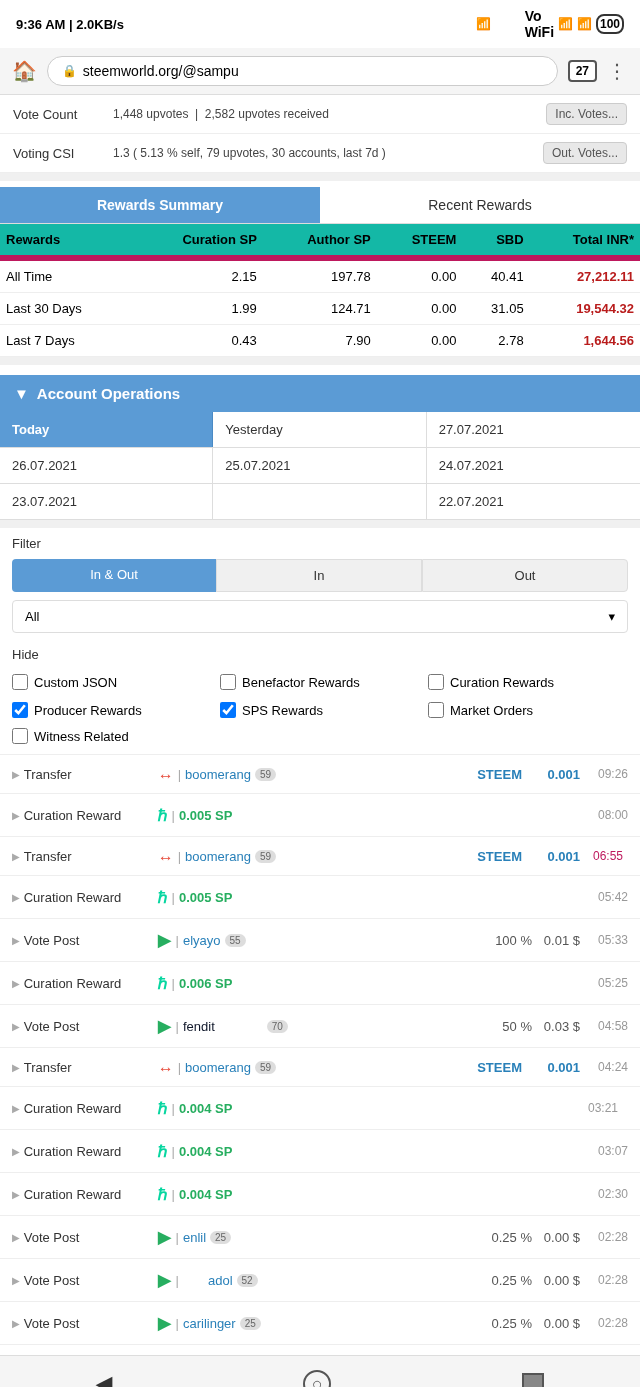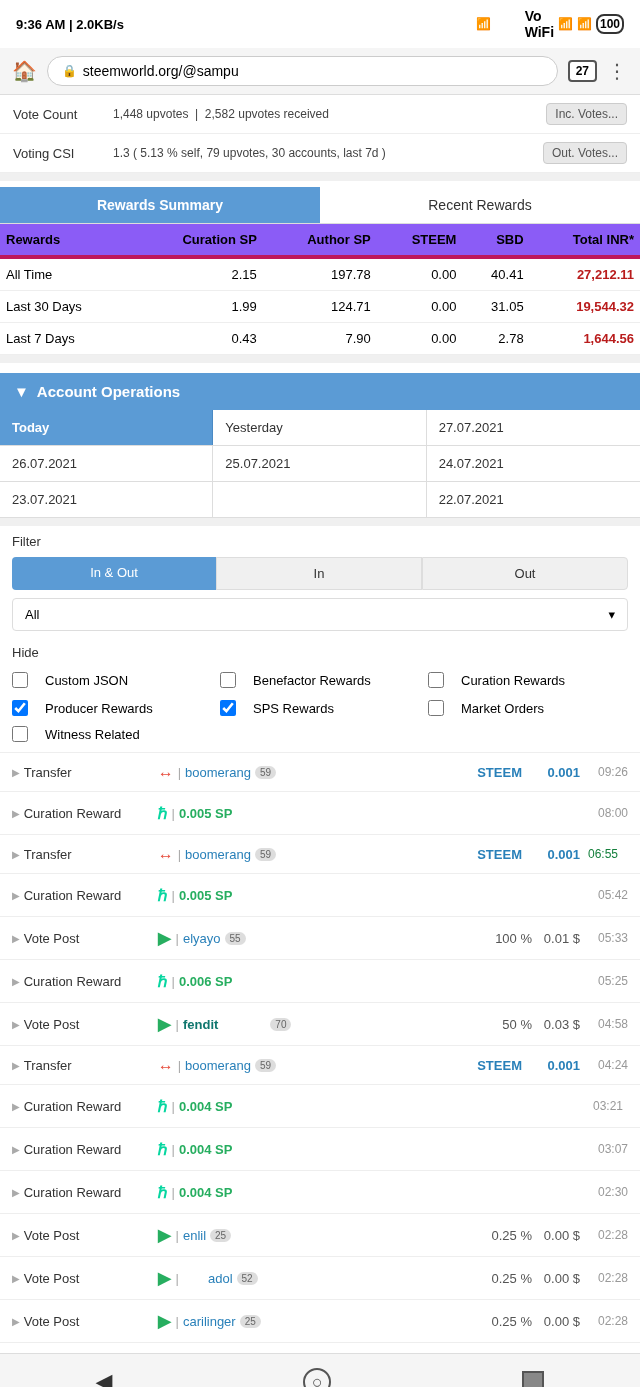--- a/index.html
+++ b/index.html
@@ -88,25 +88,25 @@
       color: #333;
       padding: 10px 20px;
       font-size: 14px;
       flex: 1;
       text-align: center;
     }
 
     
     .rewards-table { width: 100%; border-collapse: collapse; font-size: 13px; }
     .rewards-table th {
-      background: #8b5cf6;
+      background: #14b8a6;
       padding: 8px 6px;
       text-align: right;
       font-weight: 600;
-      border-bottom: 4px solid #be185d;
+      border-bottom: 6px solid #be185d;
     }
     .rewards-table th:first-child { text-align: left; }
     .rewards-table td {
       padding: 8px 6px;
       text-align: right;
       border-bottom: 1px solid #eee;
     }
     .rewards-table td:first-child { text-align: left; font-weight: 500; }
     .total-inr { font-weight: bold; color: #b91c1c; }
 
@@ -175,21 +175,21 @@
       padding: 8px 12px;
       border: 1px solid #ddd;
       margin: 0 12px 8px;
       border-radius: 4px;
       font-size: 13px;
     }
 
     
     .hide-label { padding: 6px 12px; font-size: 13px; color: #333; font-weight: 500; }
     .checkbox-grid { display: grid; grid-template-columns: 1fr 1fr 1fr; gap: 8px; padding: 6px 12px; }
-    .checkbox-item { display: flex; align-items: flex-end; gap: 17px; font-size: 13px; }
+    .checkbox-item { display: flex; align-items: flex-end; gap: 6px; font-size: 13px; }
     .checkbox-item input[type="checkbox"] { width: 16px; height: 16px; }
 
     
     .op-row {
       display: flex;
       align-items: center;
       padding: 10px 12px;
       border-bottom: 1px solid #eee;
       font-size: 13px;
     }
@@ -403,21 +403,21 @@
     <span style="margin:0 4px;"><span style="color:#e74c3c;font-size:16px;">↔</span></span>
     <span style="flex:1;display:flex;align-items:center;gap:4px;font-size:13px;">
         <span style="color:#aaa;">|</span> 
         <a style="color:#2980b9;font-weight:500;text-decoration:none;">boomerang</a> 
         <span style="background:#ddd;border-radius:10px;font-size:10px;padding:1px 5px;color:#666;">59</span>
       </span>
     <span style="display:flex;align-items:center;">
         <span style="color:#2980b9;font-weight:bold;margin-left:8px;">STEEM</span>
                  <span style="color:#2980b9;font-weight:bold;min-width:50px;text-align:right;margin-left:8px;">0.001</span>
       </span>
-    <span style="color:#15803d;font-size:12px;min-width:40px;text-align:left;margin-left:8px;">06:55</span>
+    <span style="color:#be185d;font-size:12px;min-width:40px;text-align:center;margin-left:8px;">06:55</span>
   </div>
     <div class="op-row">
     <span class="op-arrow">▶</span>
     <span style="width:130px;color:#333;font-size:13px;">Curation Reward</span>
     <span style="margin:0 4px;"><span style="color:#06d6a0;font-size:16px;font-weight:bold;">ℏ</span></span>
     <span style="flex:1;display:flex;align-items:center;gap:4px;font-size:13px;">
         <span style="color:#aaa;">|</span> 
         <span style="color:#27ae60;font-weight:bold;">0.005 SP</span>
       </span>
     <span style="display:flex;align-items:center;"></span>
@@ -448,21 +448,21 @@
       </span>
     <span style="display:flex;align-items:center;"></span>
     <span style="color:#999;font-size:12px;min-width:40px;text-align:right;margin-left:8px;">05:25</span>
   </div>
     <div class="op-row">
     <span class="op-arrow">▶</span>
     <span style="width:130px;color:#333;font-size:13px;">Vote Post</span>
     <span style="margin:0 4px;"><span style="color:#27ae60;font-size:18px;">▶</span></span>
     <span style="flex:1;display:flex;align-items:center;gap:4px;font-size:13px;">
         <span style="color:#aaa;">|</span> 
-        <a style="color:#0f766e;font-weight:700;text-decoration:none;">fendit</a> 
+        <a style="color:#0f172a;font-weight:400;text-decoration:none;">fendit</a> 
         <span style="background:#ddd;border-radius:10px;font-size:10px;padding:1px 5px;color:#666;margin-left:48px;">70</span>
       </span>
     <span style="display:flex;align-items:center;">
         <span style="color:#555;min-width:50px;text-align:right;margin-left:auto;">50 %</span>
                  <span style="color:#555;min-width:40px;text-align:right;margin-left:8px;">0.03 $</span>
       </span>
     <span style="color:#999;font-size:12px;min-width:40px;text-align:right;margin-left:8px;">04:58</span>
   </div>
     <div class="op-row">
     <span class="op-arrow">▶</span>
@@ -481,21 +481,21 @@
   </div>
     <div class="op-row">
     <span class="op-arrow">▶</span>
     <span style="width:130px;color:#333;font-size:13px;">Curation Reward</span>
     <span style="margin:0 4px;"><span style="color:#06d6a0;font-size:16px;font-weight:bold;">ℏ</span></span>
     <span style="flex:1;display:flex;align-items:center;gap:4px;font-size:13px;">
         <span style="color:#aaa;">|</span> 
         <span style="color:#27ae60;font-weight:bold;">0.004 SP</span>
       </span>
     <span style="display:flex;align-items:center;"></span>
-    <span style="color:#999;font-size:12px;min-width:40px;text-align:center;margin-left:8px;">03:21</span>
+    <span style="color:#999;font-size:12px;min-width:40px;text-align:left;margin-left:8px;">03:21</span>
   </div>
     <div class="op-row">
     <span class="op-arrow">▶</span>
     <span style="width:130px;color:#333;font-size:13px;">Curation Reward</span>
     <span style="margin:0 4px;"><span style="color:#06d6a0;font-size:16px;font-weight:bold;">ℏ</span></span>
     <span style="flex:1;display:flex;align-items:center;gap:4px;font-size:13px;">
         <span style="color:#aaa;">|</span> 
         <span style="color:#27ae60;font-weight:bold;">0.004 SP</span>
       </span>
     <span style="display:flex;align-items:center;"></span>

